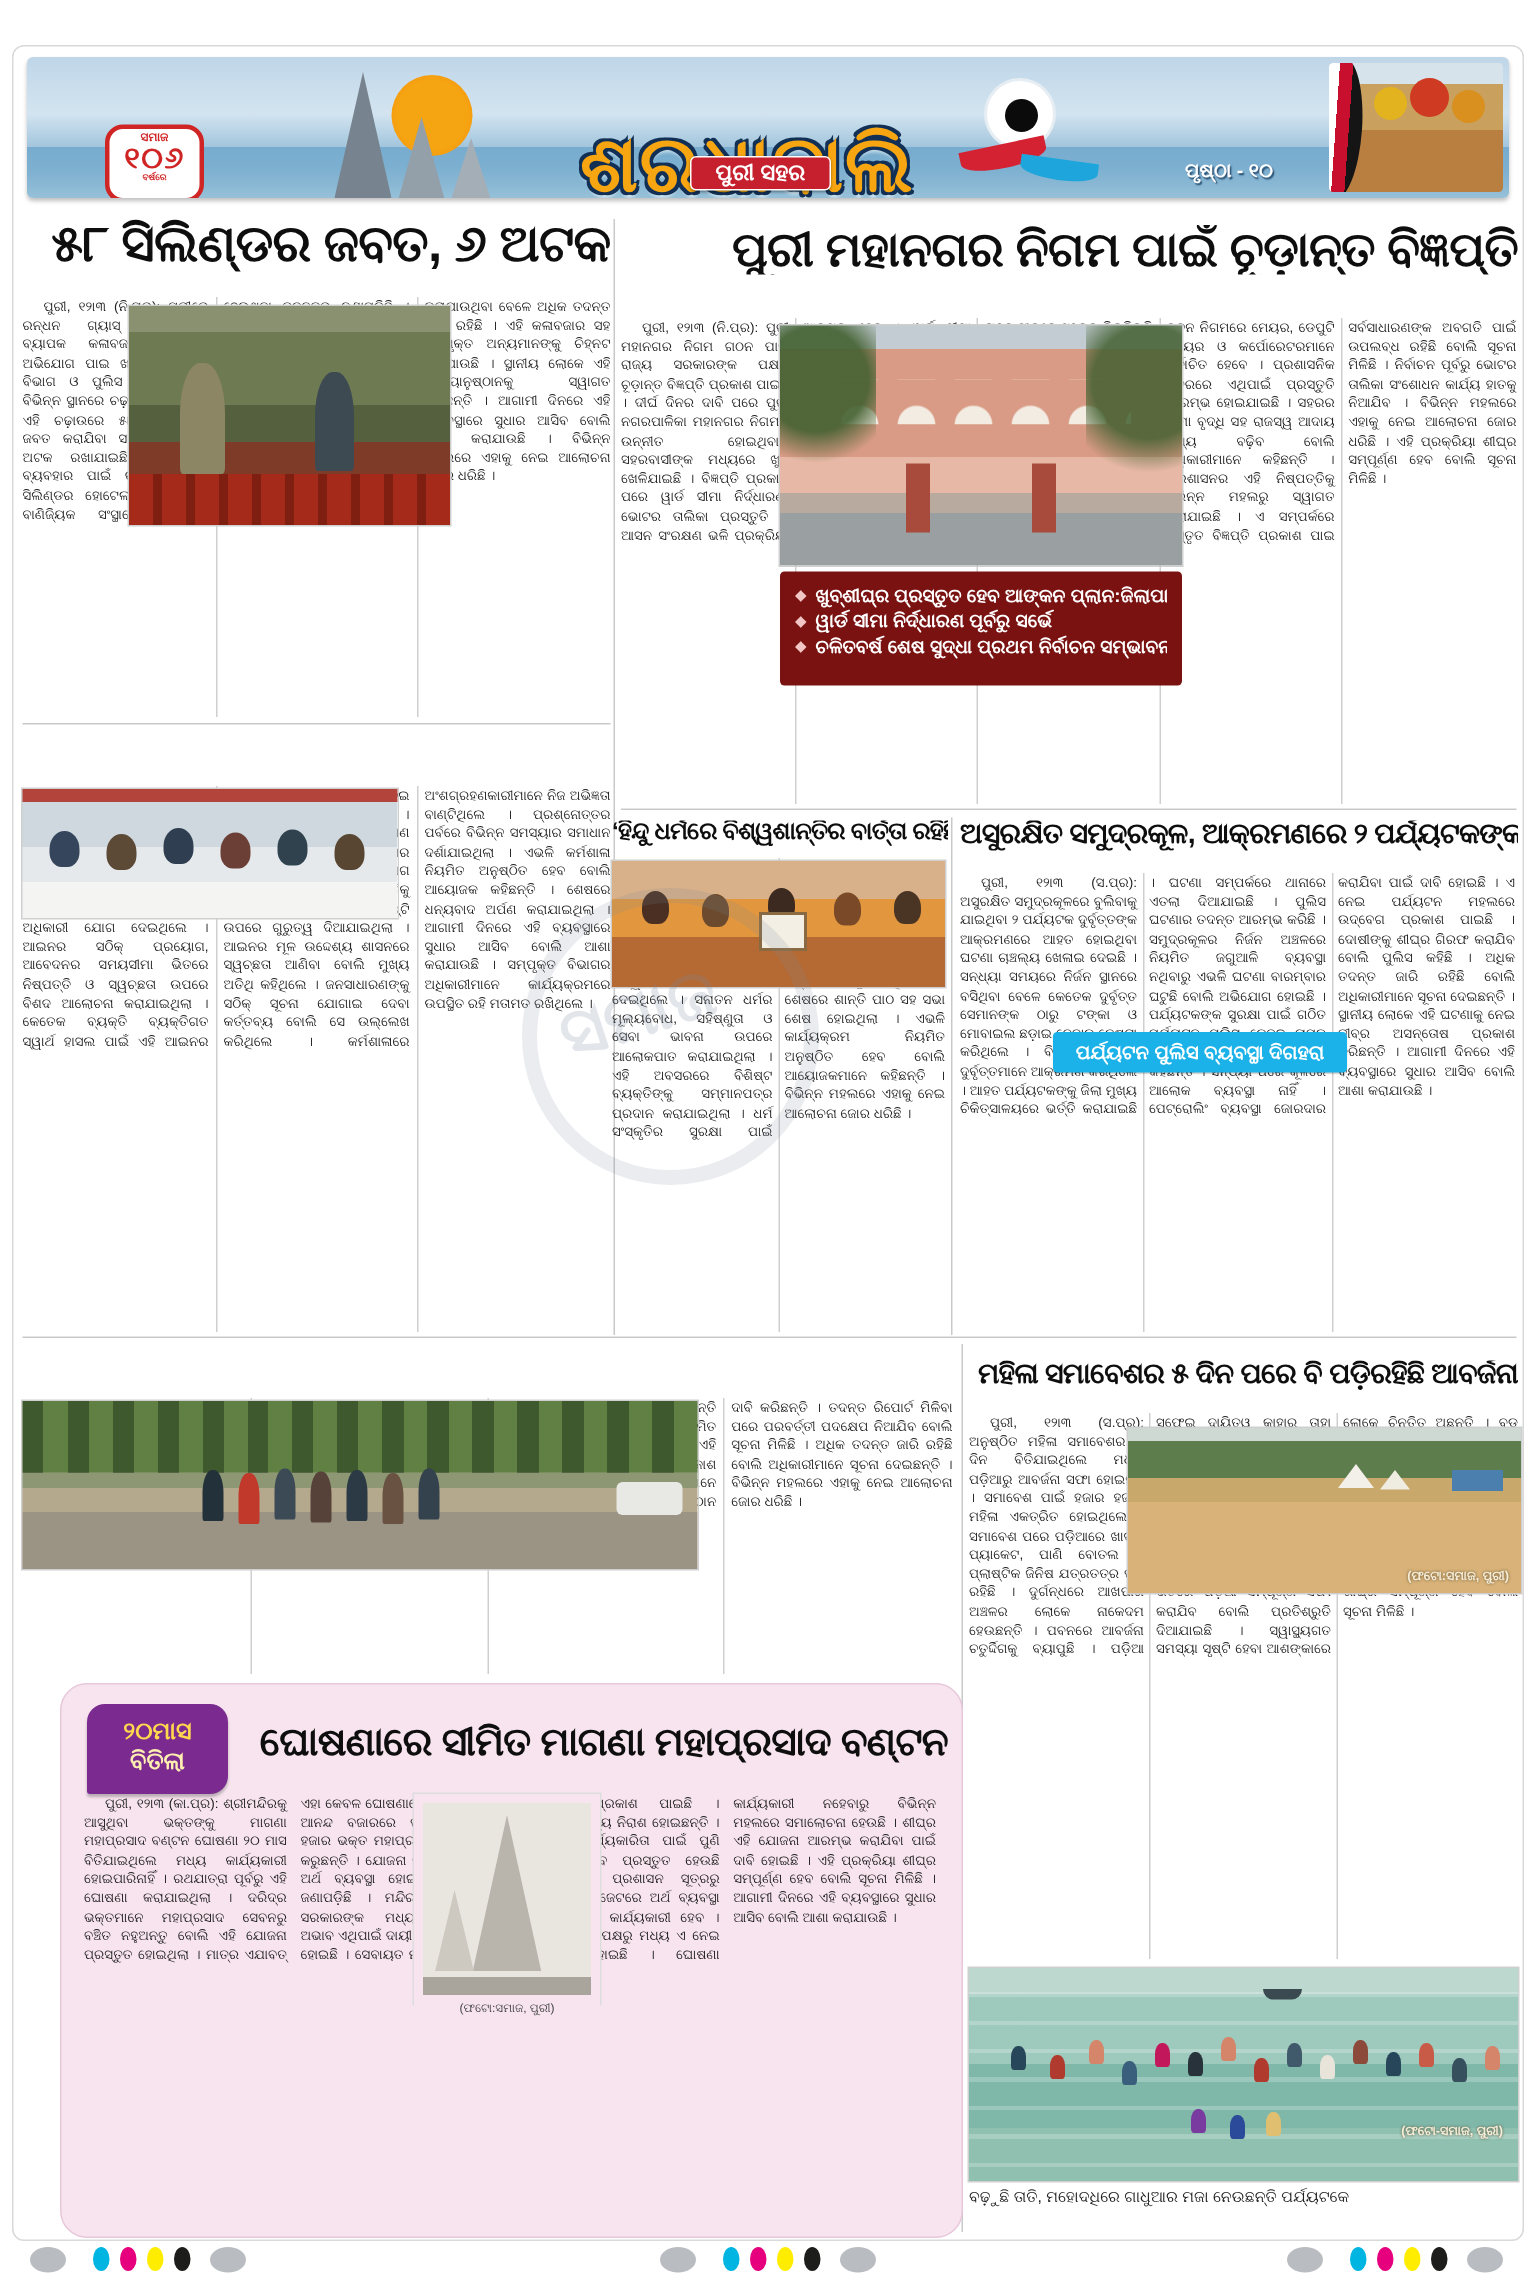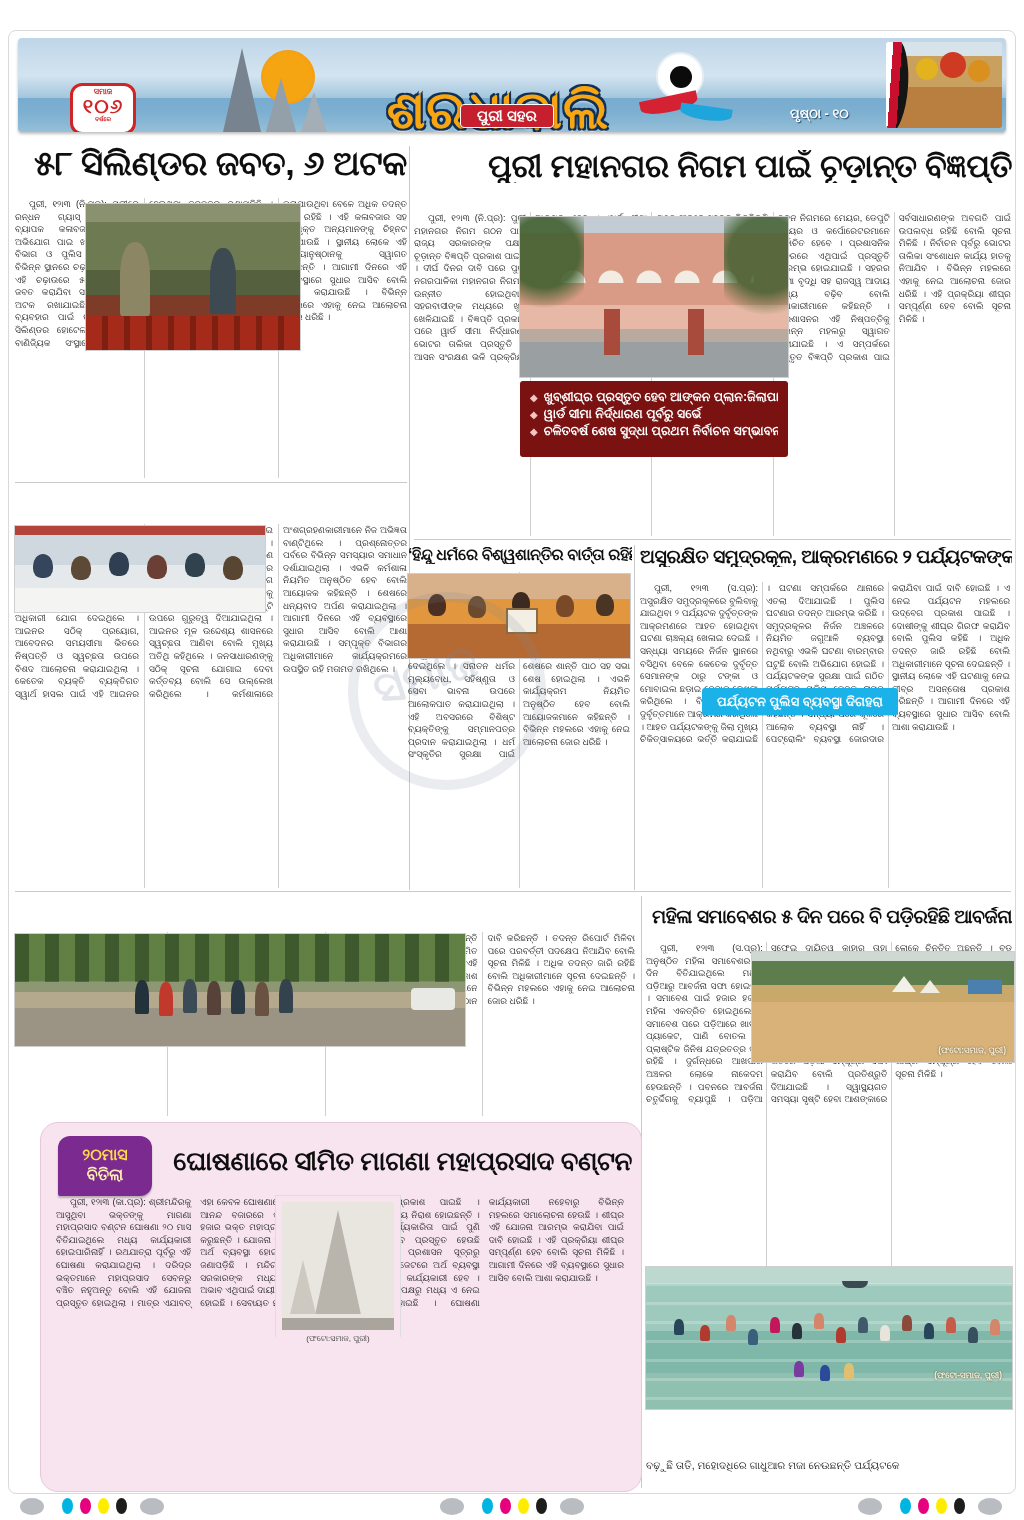--- a/index.html
+++ b/index.html
@@ -172,21 +172,21 @@
   <div class="abs hl" style="left:646px;top:907px;width:366px;font-size:19px;">ମହିଳା ସମାବେଶର ୫ ଦିନ ପରେ ବି ପଡ଼ିରହିଛି ଆବର୍ଜନା</div>
   <div class="abs bt" style="left:646px;top:942px;width:366px;height:364px;column-count:3;column-gap:8px;">ପୁରୀ, ୧୨ା୩ (ସ.ପ୍ର): ଅନୁଷ୍ଠିତ ମହିଳା ସମାବେଶର ୫ ଦିନ ବିତିଯାଇଥିଲେ ମଧ୍ୟ ପଡ଼ିଆରୁ ଆବର୍ଜନା ସଫା ହୋଇନାହିଁ । ସମାବେଶ ପାଇଁ ହଜାର ହଜାର ମହିଳା ଏକତ୍ରିତ ହୋଇଥିଲେ । ସମାବେଶ ପରେ ପଡ଼ିଆରେ ଖାଦ୍ୟ ପ୍ୟାକେଟ, ପାଣି ବୋତଲ ଓ ପ୍ଲାଷ୍ଟିକ ଜିନିଷ ଯତ୍ରତତ୍ର ପଡ଼ି ରହିଛି । ଦୁର୍ଗନ୍ଧରେ ଆଖପାଖ ଅଞ୍ଚଳର ଲୋକେ ନାକେଦମ ହେଉଛନ୍ତି । ପବନରେ ଆବର୍ଜନା ଚତୁର୍ଦ୍ଦିଗକୁ ବ୍ୟାପୁଛି । ପଡ଼ିଆ ସଫେଇ ଦାୟିତ୍ୱ କାହାର ତାହା ସ୍ପଷ୍ଟ ହୋଇନାହିଁ । ଆୟୋଜକ ଓ ପୌରପାଳିକା ପରସ୍ପର ଉପରେ ଦୋଷ ଲଦାଲଦି କରୁଛନ୍ତି । ସ୍ଥାନୀୟ ଲୋକେ ଶୀଘ୍ର ପଡ଼ିଆ ସଫେଇ ଦାବି କରିଛନ୍ତି । ଏ ନେଇ ଅଭିଯୋଗ ହେବା ପରେ ସଫେଇ କର୍ମଚାରୀ ପଠାଯିବ ବୋଲି ପୌର ଅଧିକାରୀ କହିଛନ୍ତି । ଦୁଇ ଦିନ ଭିତରେ ପଡ଼ିଆ ସମ୍ପୂର୍ଣ୍ଣ ସଫା କରାଯିବ ବୋଲି ପ୍ରତିଶ୍ରୁତି ଦିଆଯାଇଛି । ସ୍ୱାସ୍ଥ୍ୟଗତ ସମସ୍ୟା ସୃଷ୍ଟି ହେବା ଆଶଙ୍କାରେ ଲୋକେ ଚିନ୍ତିତ ଅଛନ୍ତି । ବଡ଼ କାର୍ଯ୍ୟକ୍ରମ ପରେ ତୁରନ୍ତ ସଫେଇ ବ୍ୟବସ୍ଥା ରହିବା ଉଚିତ ବୋଲି ବୁଦ୍ଧିଜୀବୀ ମହଲ ମତ ଦେଇଛନ୍ତି । ଆଗାମୀ ଦିନରେ ଏହି ବ୍ୟବସ୍ଥାରେ ସୁଧାର ଆସିବ ବୋଲି ଆଶା କରାଯାଉଛି । ବିଭିନ୍ନ ମହଲରେ ଏହାକୁ ନେଇ ଆଲୋଚନା ଜୋର ଧରିଛି । ଏହି ପ୍ରକ୍ରିୟା ଶୀଘ୍ର ସମ୍ପୂର୍ଣ୍ଣ ହେବ ବୋଲି ସୂଚନା ମିଳିଛି ।</div>
   <div class="abs ph" style="left:752px;top:952px;width:262px;height:110px;
        background:linear-gradient(180deg,#cfd9d4 0 8%,#5e7d4d 8% 30%,#c9a86b 30% 45%,#d8b278 45% 100%);">
     <div class="abs" style="left:140px;top:24px;width:0;height:0;border-left:12px solid transparent;border-right:12px solid transparent;border-bottom:16px solid #f2f0e8;"></div>
     <div class="abs" style="left:168px;top:28px;width:0;height:0;border-left:10px solid transparent;border-right:10px solid transparent;border-bottom:13px solid #efece2;"></div>
     <div class="abs" style="left:216px;top:28px;width:34px;height:14px;background:#4a7fae;"></div>
     <span class="cap-in" style="right:8px;bottom:6px;">(ଫଟୋ:ସମାଜ, ପୁରୀ)</span>
   </div>
 
-  <div class="abs ph" style="left:646px;top:1267px;width:366px;height:142px;
+  <div class="abs ph" style="left:646px;top:1312px;width:366px;height:142px;
        background:linear-gradient(180deg,#bcd8cf 0 12%,#9ec9bd 12% 45%,#7fb8a9 45% 75%,#8fc0b0 75% 100%);">
     <div class="abs" style="left:0;top:0;width:366px;height:142px;background:repeating-linear-gradient(180deg,transparent 0 16px,rgba(255,255,255,.22) 16px 19px);"></div>
     <div class="abs" style="left:196px;top:14px;width:26px;height:7px;background:#3b4a50;border-radius:0 0 8px 8px;"></div>
     <div class="abs" style="left:28px;top:52px;width:10px;height:16px;border-radius:45% 45% 20% 20%;background:#27465a;
          box-shadow:26px 6px 0 #b03a2e,52px -4px 0 #d4856a,74px 10px 0 #3a5f7d,96px -2px 0 #c2185b,118px 4px 0 #27323a,140px -6px 0 #d4856a,162px 8px 0 #b03a2e,184px -2px 0 #415a6b,206px 6px 0 #e8e4da,228px -4px 0 #8c4a3a,250px 4px 0 #27465a,272px -2px 0 #c75b47,294px 8px 0 #36505e,316px 0 0 #d4856a,120px 42px 0 #7a3ba0,146px 46px 0 #2b4a9a,170px 44px 0 #e0c070;"></div>
     <span class="cap-in" style="right:10px;bottom:28px;">(ଫଟୋ-ସମାଜ, ପୁରୀ)</span>
   </div>
   <div class="abs sea-cap" style="left:646px;top:1459px;width:366px;">ବଢ଼ୁଛି ତାତି, ମହୋଦଧିରେ ଗାଧୁଆର ମଜା ନେଉଛନ୍ତି ପର୍ଯ୍ୟଟକେ</div>
 
   <div class="abs pinkbox" style="left:40px;top:1122px;width:600px;height:368px;"></div>

